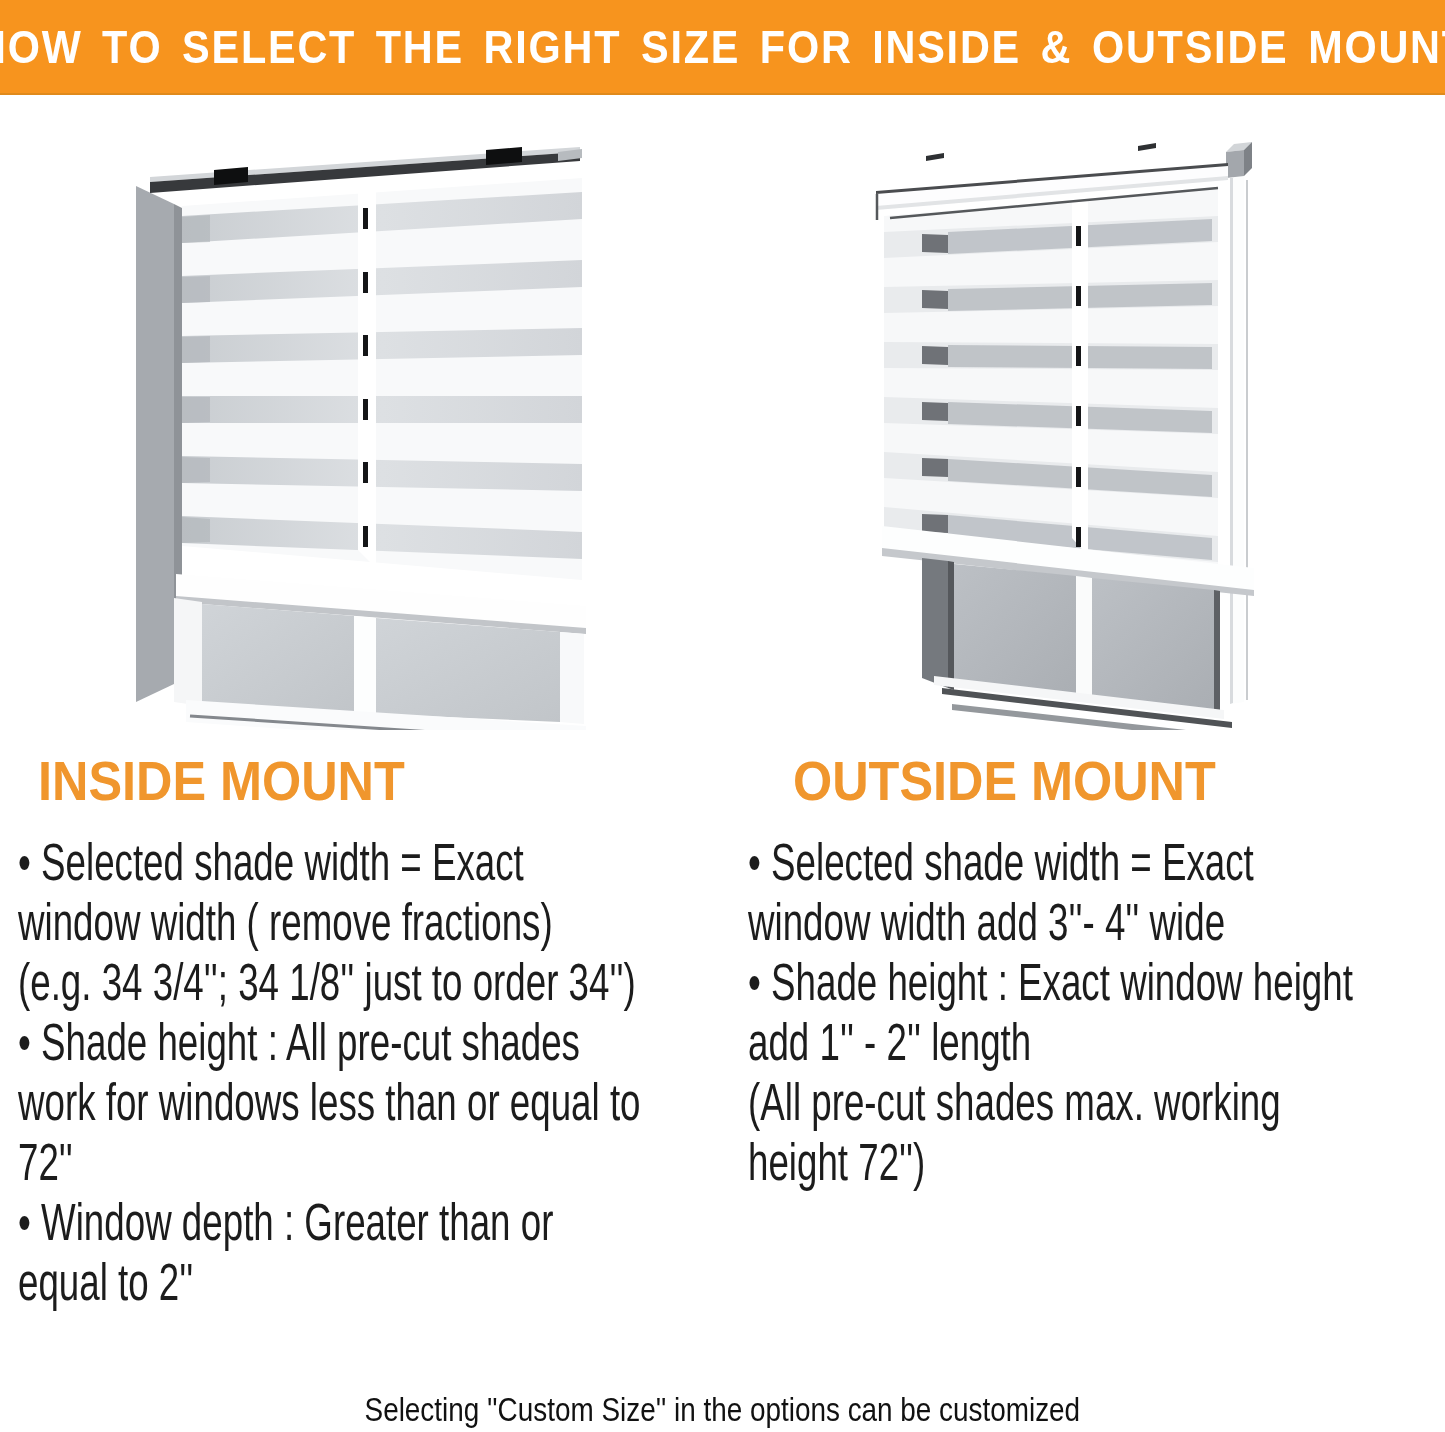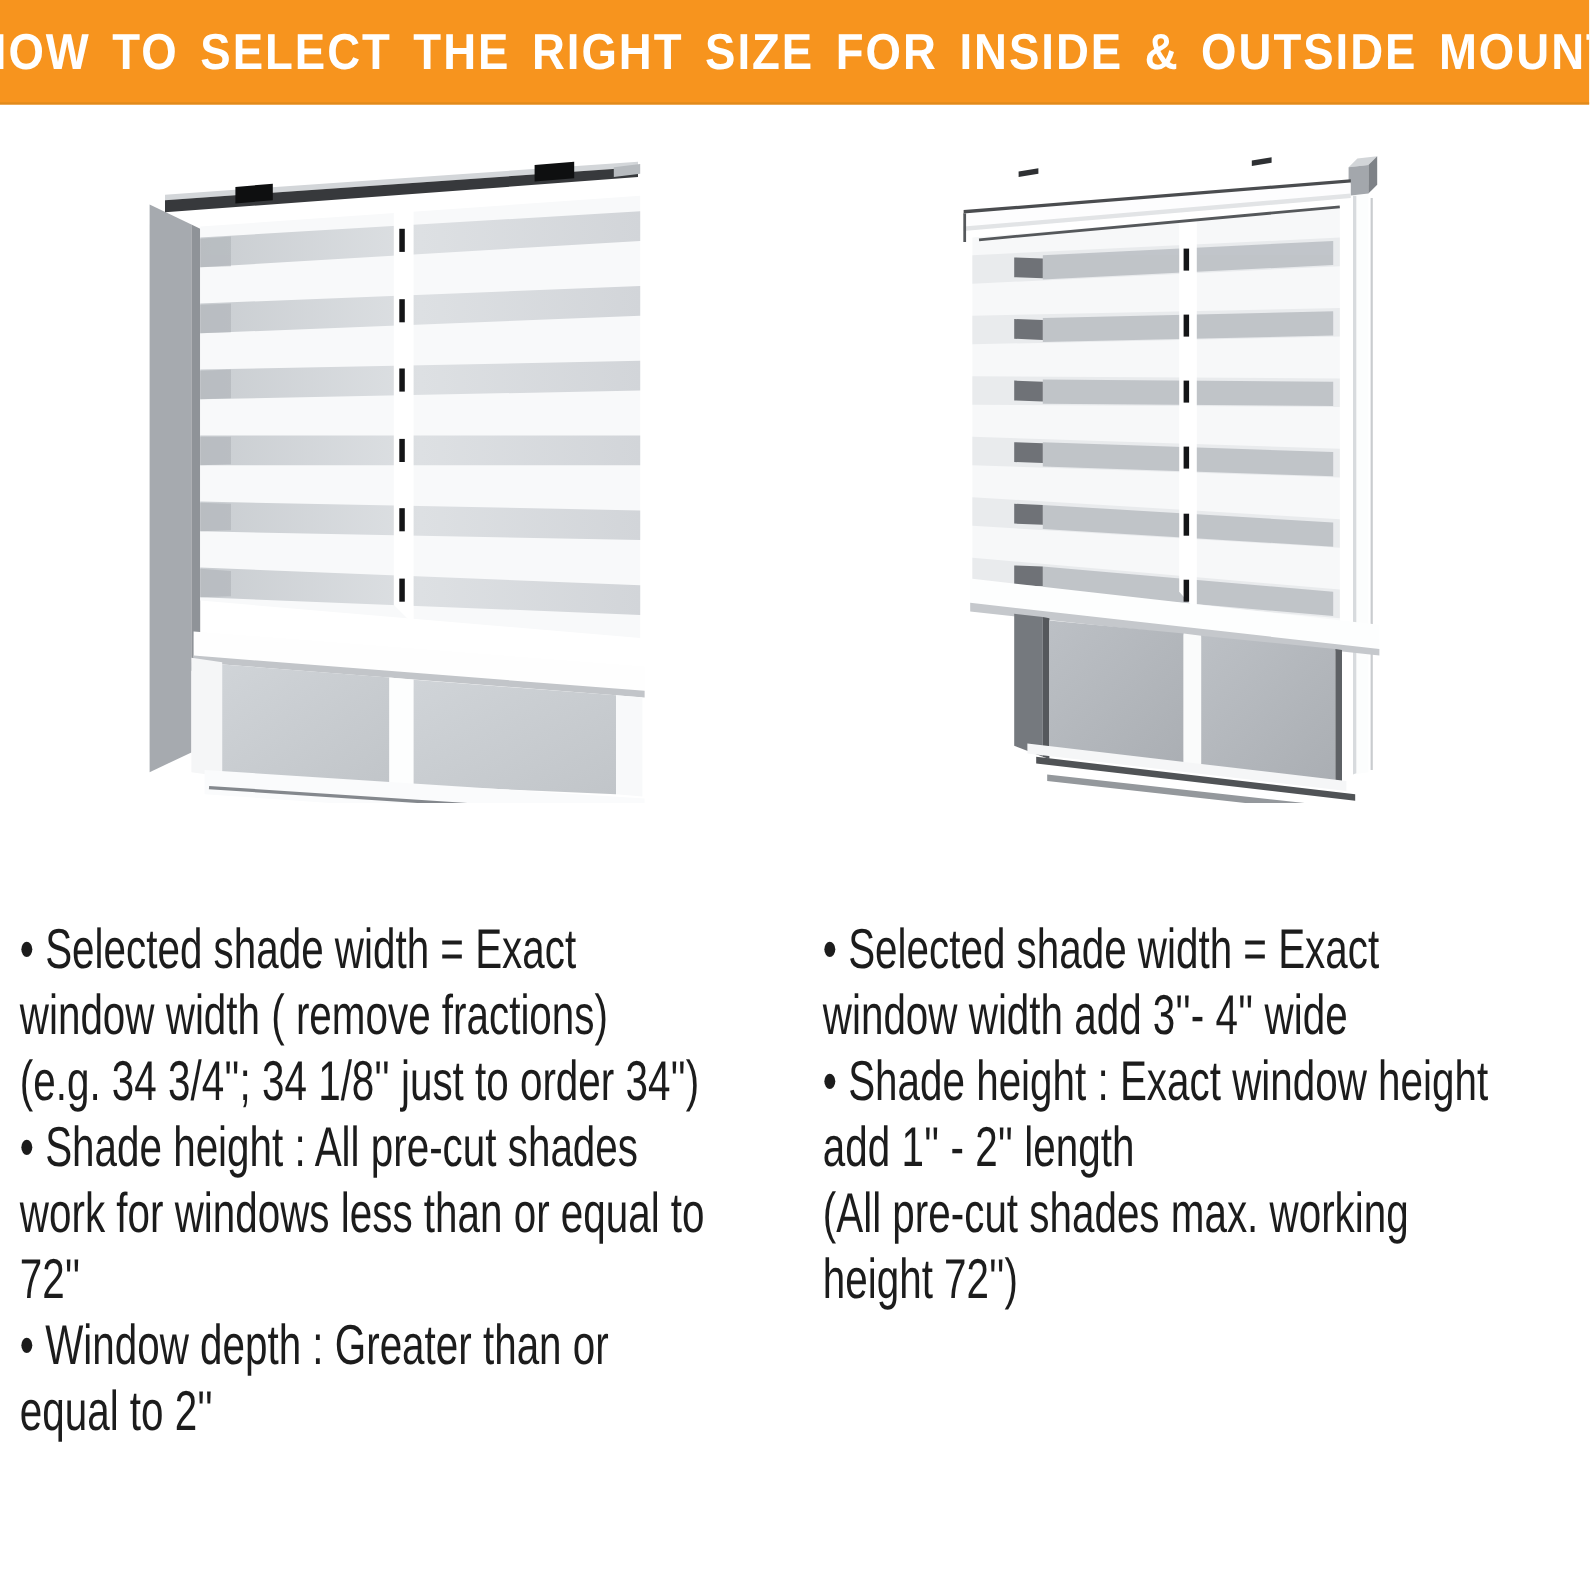--- a/index.html
+++ b/index.html
@@ -263,20 +263,26 @@
       <polygon points="242,448 364,460 364,580 242,572" fill="url(#out-glass)"></polygon>
       <polygon points="364,460 370,461 370,581 364,580" fill="#5E6165"></polygon>
     </g>
     <g>
       <polygon points="84,546 374,580 374,589 84,555" fill="#F5F6F7"></polygon>
       <polygon points="92,558 382,592 382,598 92,564" fill="#505356"></polygon>
       <polygon points="102,574 390,606 390,612 102,580" fill="#94989C"></polygon>
     </g>
   </svg>
 
+  <div class="mount-heading inside">
+    <span>INSIDE MOUNT</span>
+  </div>
+  <div class="mount-heading outside">
+    <span>OUTSIDE MOUNT</span>
+  </div>
 
   <div class="bullet-block left-col">
     <div class="line">• Selected shade width = Exact</div>
     <div class="line">window width ( remove fractions)</div>
     <div class="line">(e.g. 34 3/4''; 34 1/8'' just to order 34'')</div>
     <div class="line">• Shade height : All pre-cut shades</div>
     <div class="line">work for windows less than or equal to</div>
     <div class="line">72''</div>
     <div class="line">• Window depth : Greater than or</div>
     <div class="line">equal to 2''</div>
@@ -284,14 +290,17 @@
 
   <div class="bullet-block right-col">
     <div class="line">• Selected shade width = Exact</div>
     <div class="line">window width add 3''- 4'' wide</div>
     <div class="line">• Shade height : Exact window height</div>
     <div class="line">add 1'' - 2'' length</div>
     <div class="line">(All pre-cut shades max. working</div>
     <div class="line">height 72'')</div>
   </div>
 
+  <div class="footer-note">
+    <span>Selecting ''Custom Size'' in the options can be customized</span>
+  </div>
 
 </div>
 
 </body></html>

